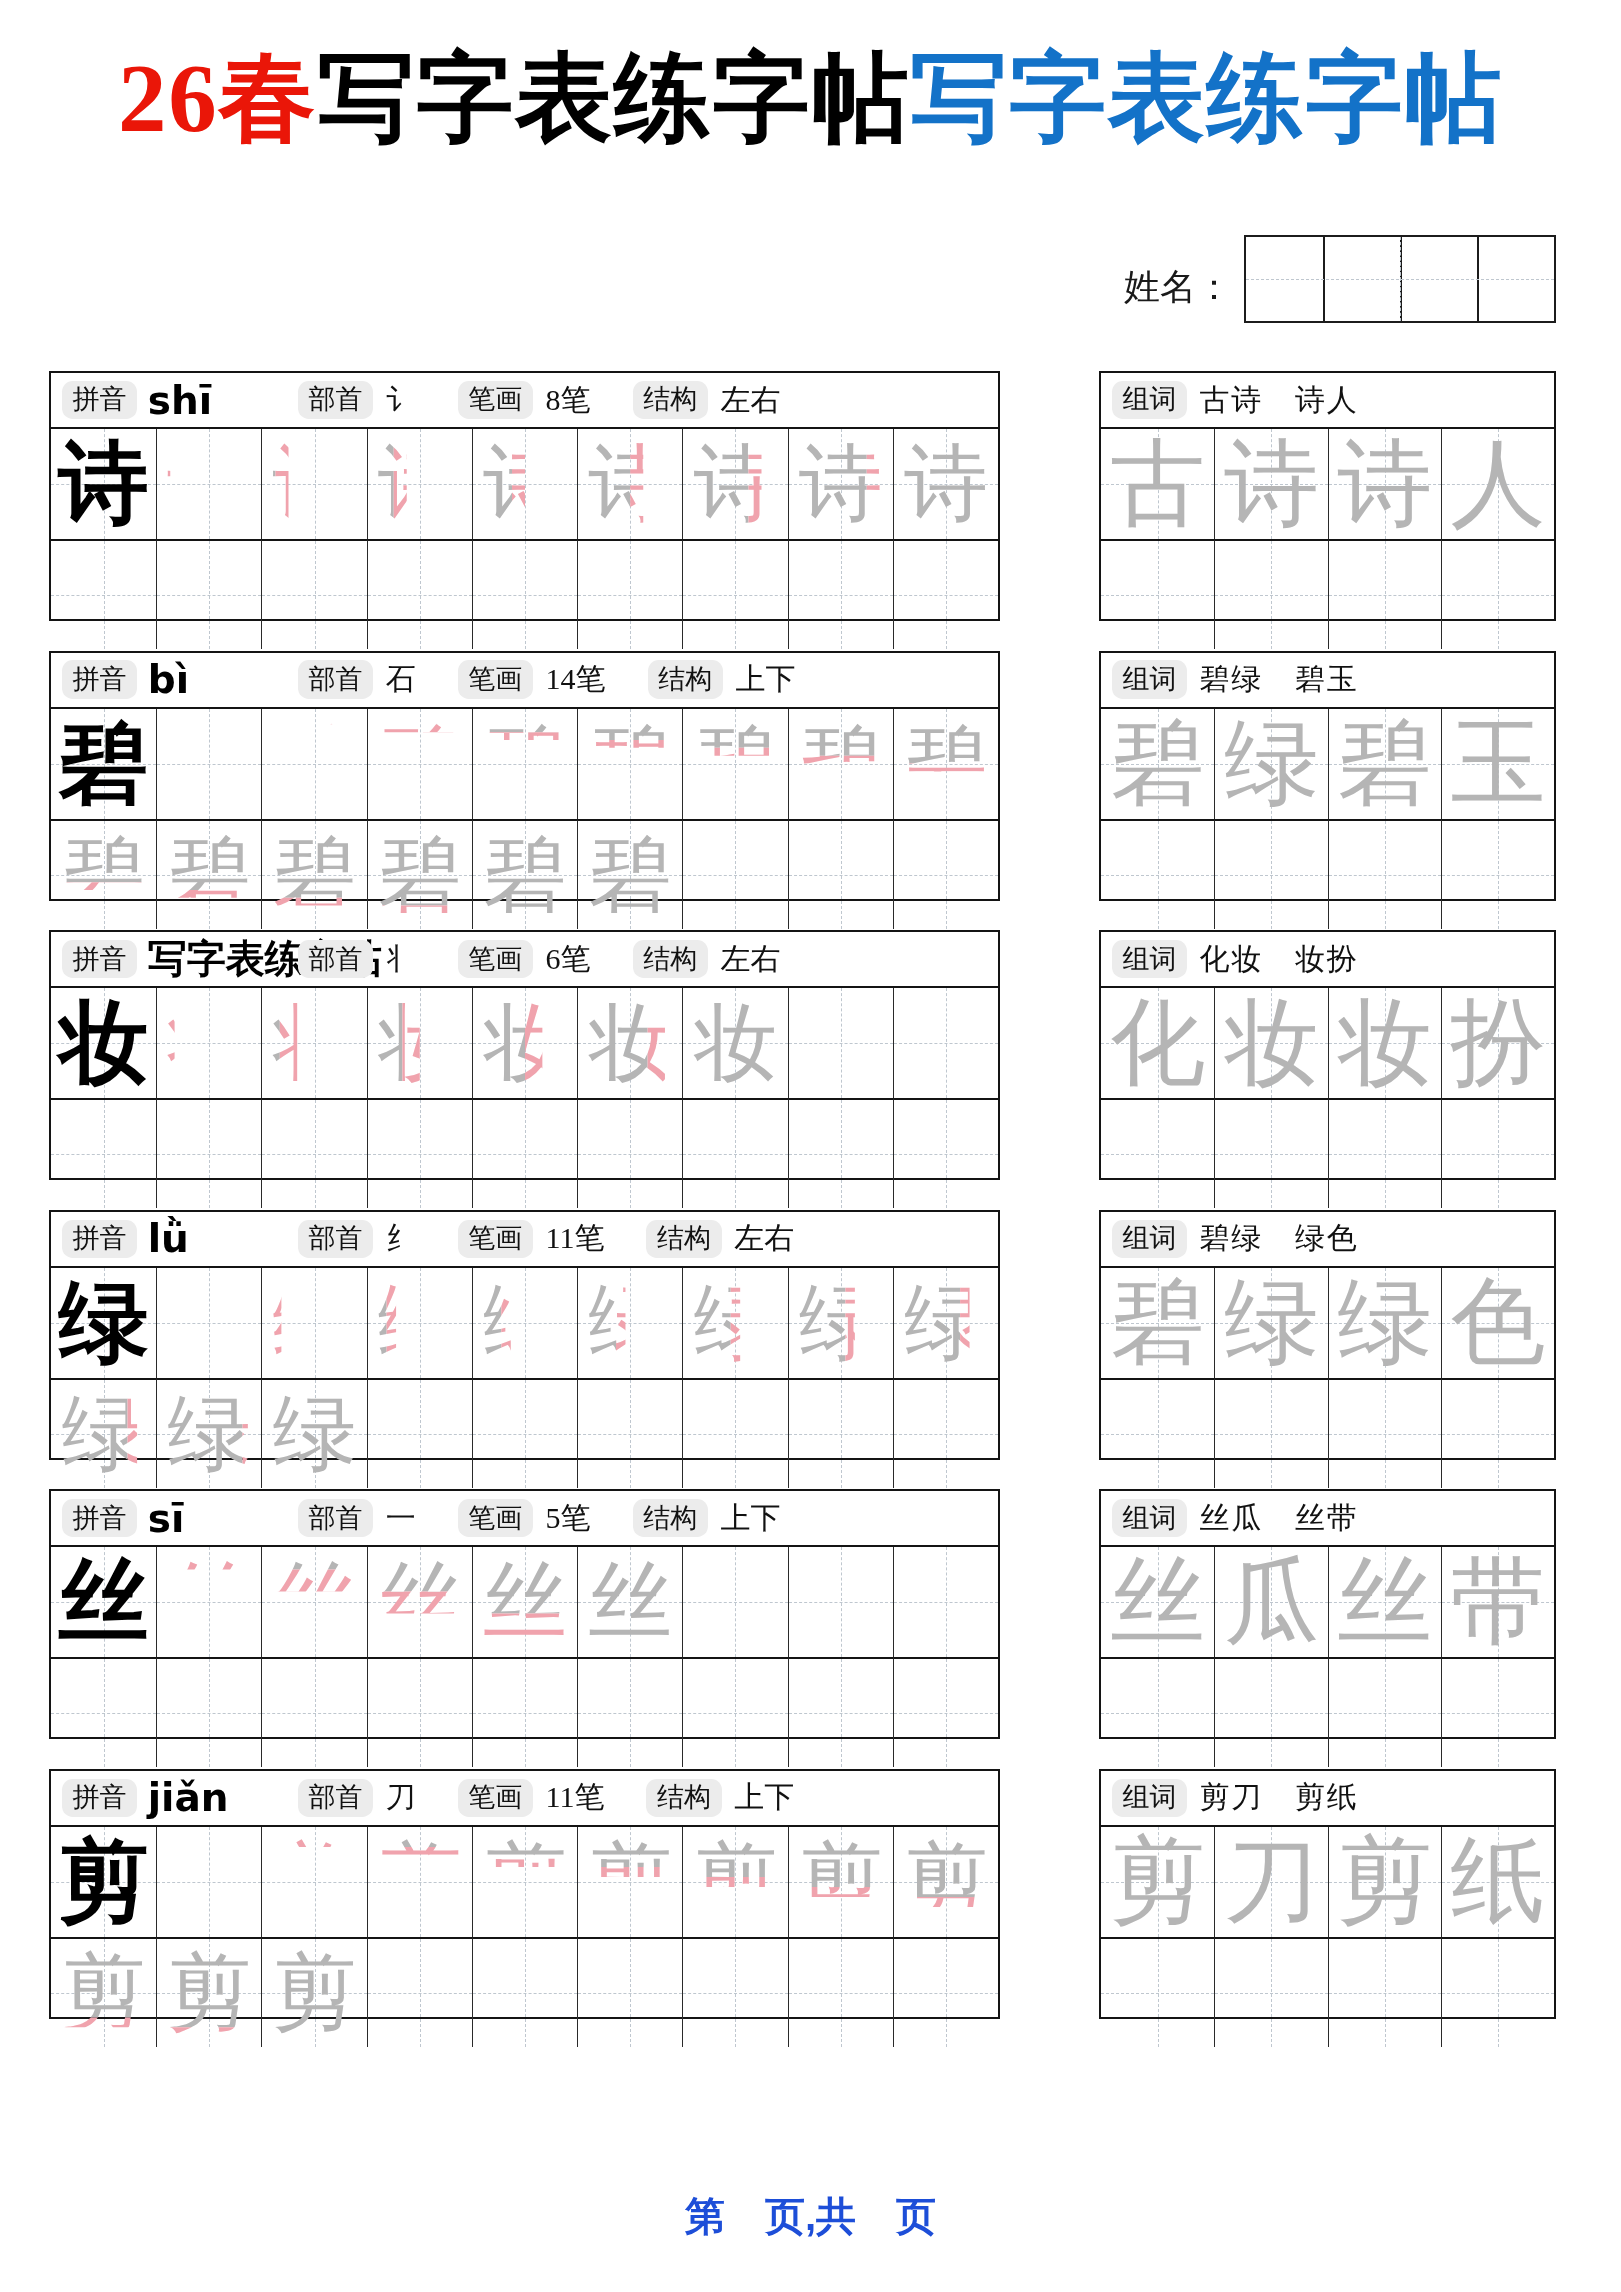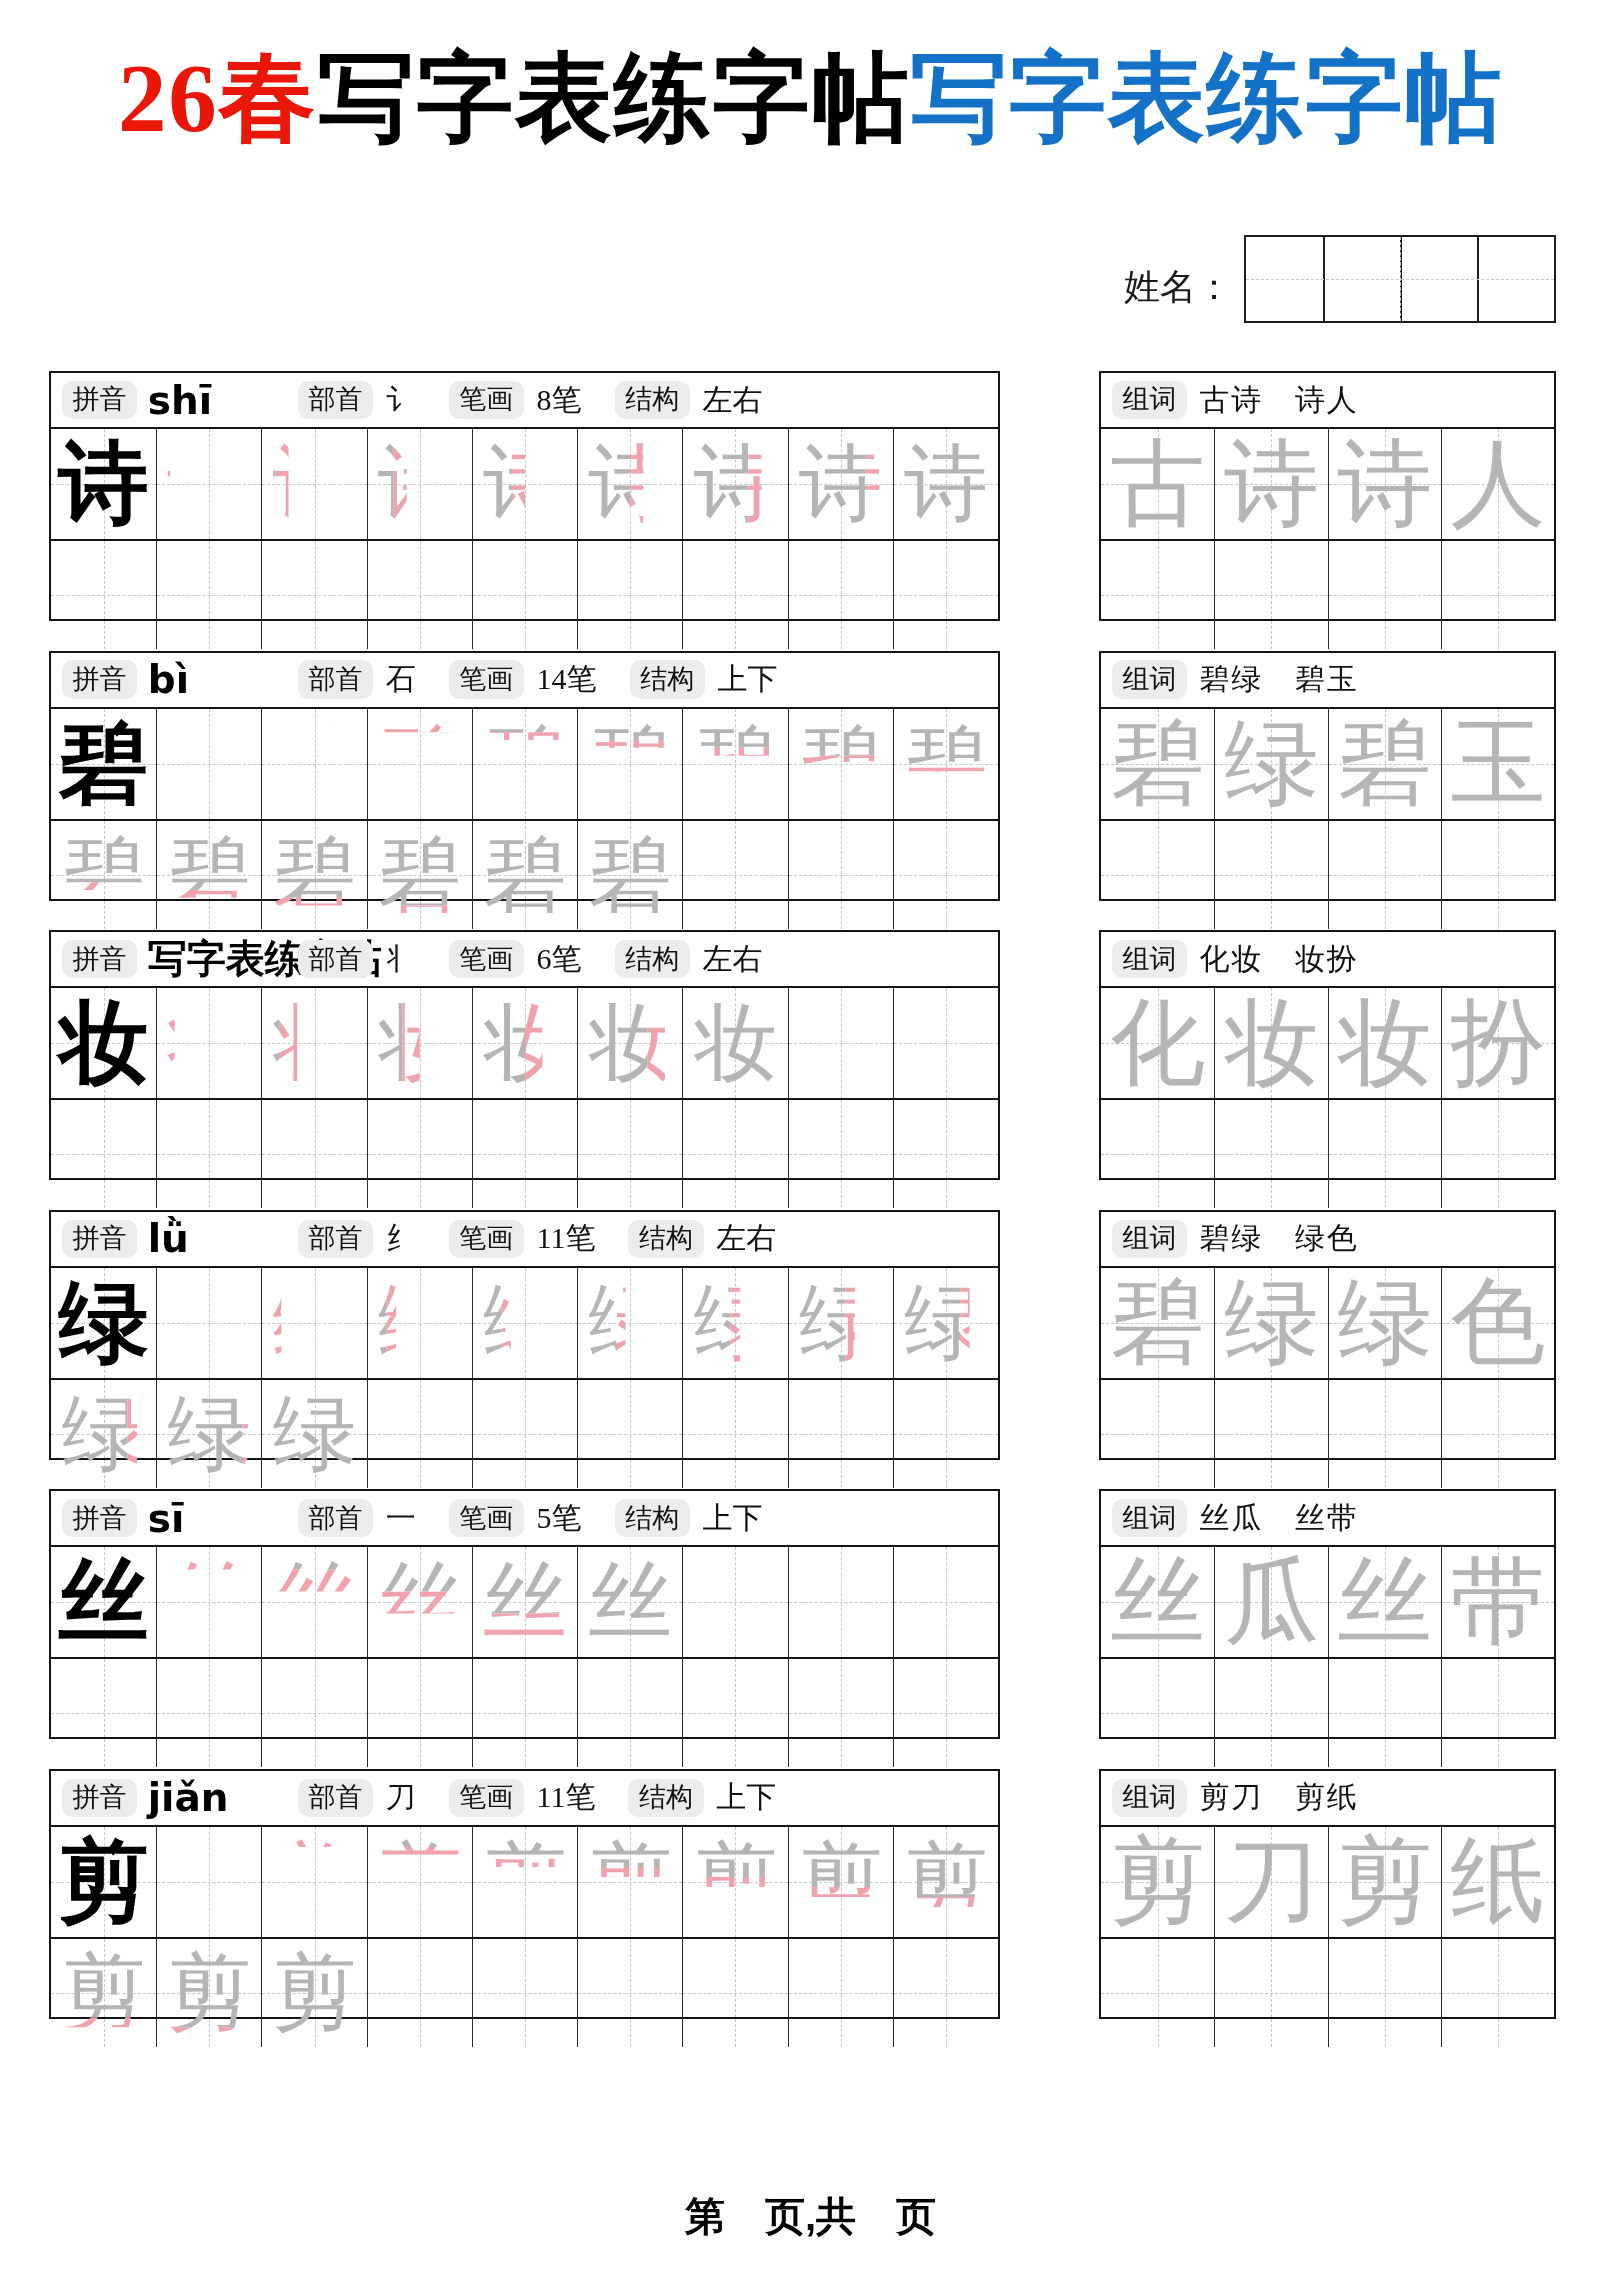--- a/index.html
+++ b/index.html
@@ -25,21 +25,21 @@
 
   
   .blocks{position:absolute;top:371px;left:49px;display:flex;flex-direction:column;gap:29.6px;}
   .block{display:flex;gap:99px;height:250px;}
   .card{border:2.7px solid #141414;box-sizing:border-box;background:#fff;}
   .left-card{width:951px;}
   .right-card{width:457px;}
   .card-header{height:56px;border-bottom:2.7px solid #141414;box-sizing:border-box;
                display:flex;align-items:center;padding-left:10.7px;white-space:nowrap;}
   .lbl{background:var(--labelbg);border-radius:10.7px;padding:3.6px 10.7px;font-size:27px;color:#111;line-height:1.15;}
-  .lbl.m{margin-left:33px;}
+  .lbl.m{margin-left:42px;}
   .hval{font-size:30px;color:#111;margin-left:12.5px;}
   .pinyin{font-family:"DejaVu Sans","Liberation Sans",sans-serif;font-size:39px;font-weight:600;
           color:#000;margin-left:10.7px;width:150px;}
   .words-val{font-size:30px;color:#111;margin-left:12.5px;letter-spacing:1.8px;}
 
   .grid{display:grid;height:220px;}
   .main-grid{grid-template-columns:repeat(9,1fr);grid-template-rows:repeat(2,1fr);}
   .word-grid{grid-template-columns:repeat(4,1fr);grid-template-rows:repeat(2,1fr);}
   .gcell{position:relative;border-left:1.3px solid #2a2a2a;border-top:1.3px solid #2a2a2a;
          display:flex;align-items:center;justify-content:center;overflow:hidden;box-sizing:border-box;}
@@ -56,21 +56,21 @@
 
   .char-black{position:relative;z-index:2;font-size:90px;font-weight:700;color:#000;line-height:1;}
   .step-layer{position:absolute;inset:0;z-index:2;display:flex;align-items:center;justify-content:center;
               font-size:84px;font-weight:500;line-height:1;}
   .step-grey{color:var(--grey);}
   .step-pink{color:var(--pink);}
   .word-char{position:relative;z-index:2;font-size:95px;font-weight:500;color:var(--grey);line-height:1;}
 
   
   .footer{position:absolute;top:2189px;left:0;width:100%;text-align:center;
-          font-family:"Liberation Sans","DejaVu Sans",sans-serif;font-size:40px;font-weight:700;color:#000000;}
+          font-family:"Liberation Sans","DejaVu Sans",sans-serif;font-size:40px;font-weight:700;color:#1d4ed8;}
 </style>
 </head>
 <body>
 
 <div class="page">
 
   <div class="title"><span class="t-red">26春</span><span class="t-black">写字表练字帖</span><span class="t-blue">写字表练字帖</span></div>
 
   <div class="info-row">
     <span class="name-label">姓名：</span>

